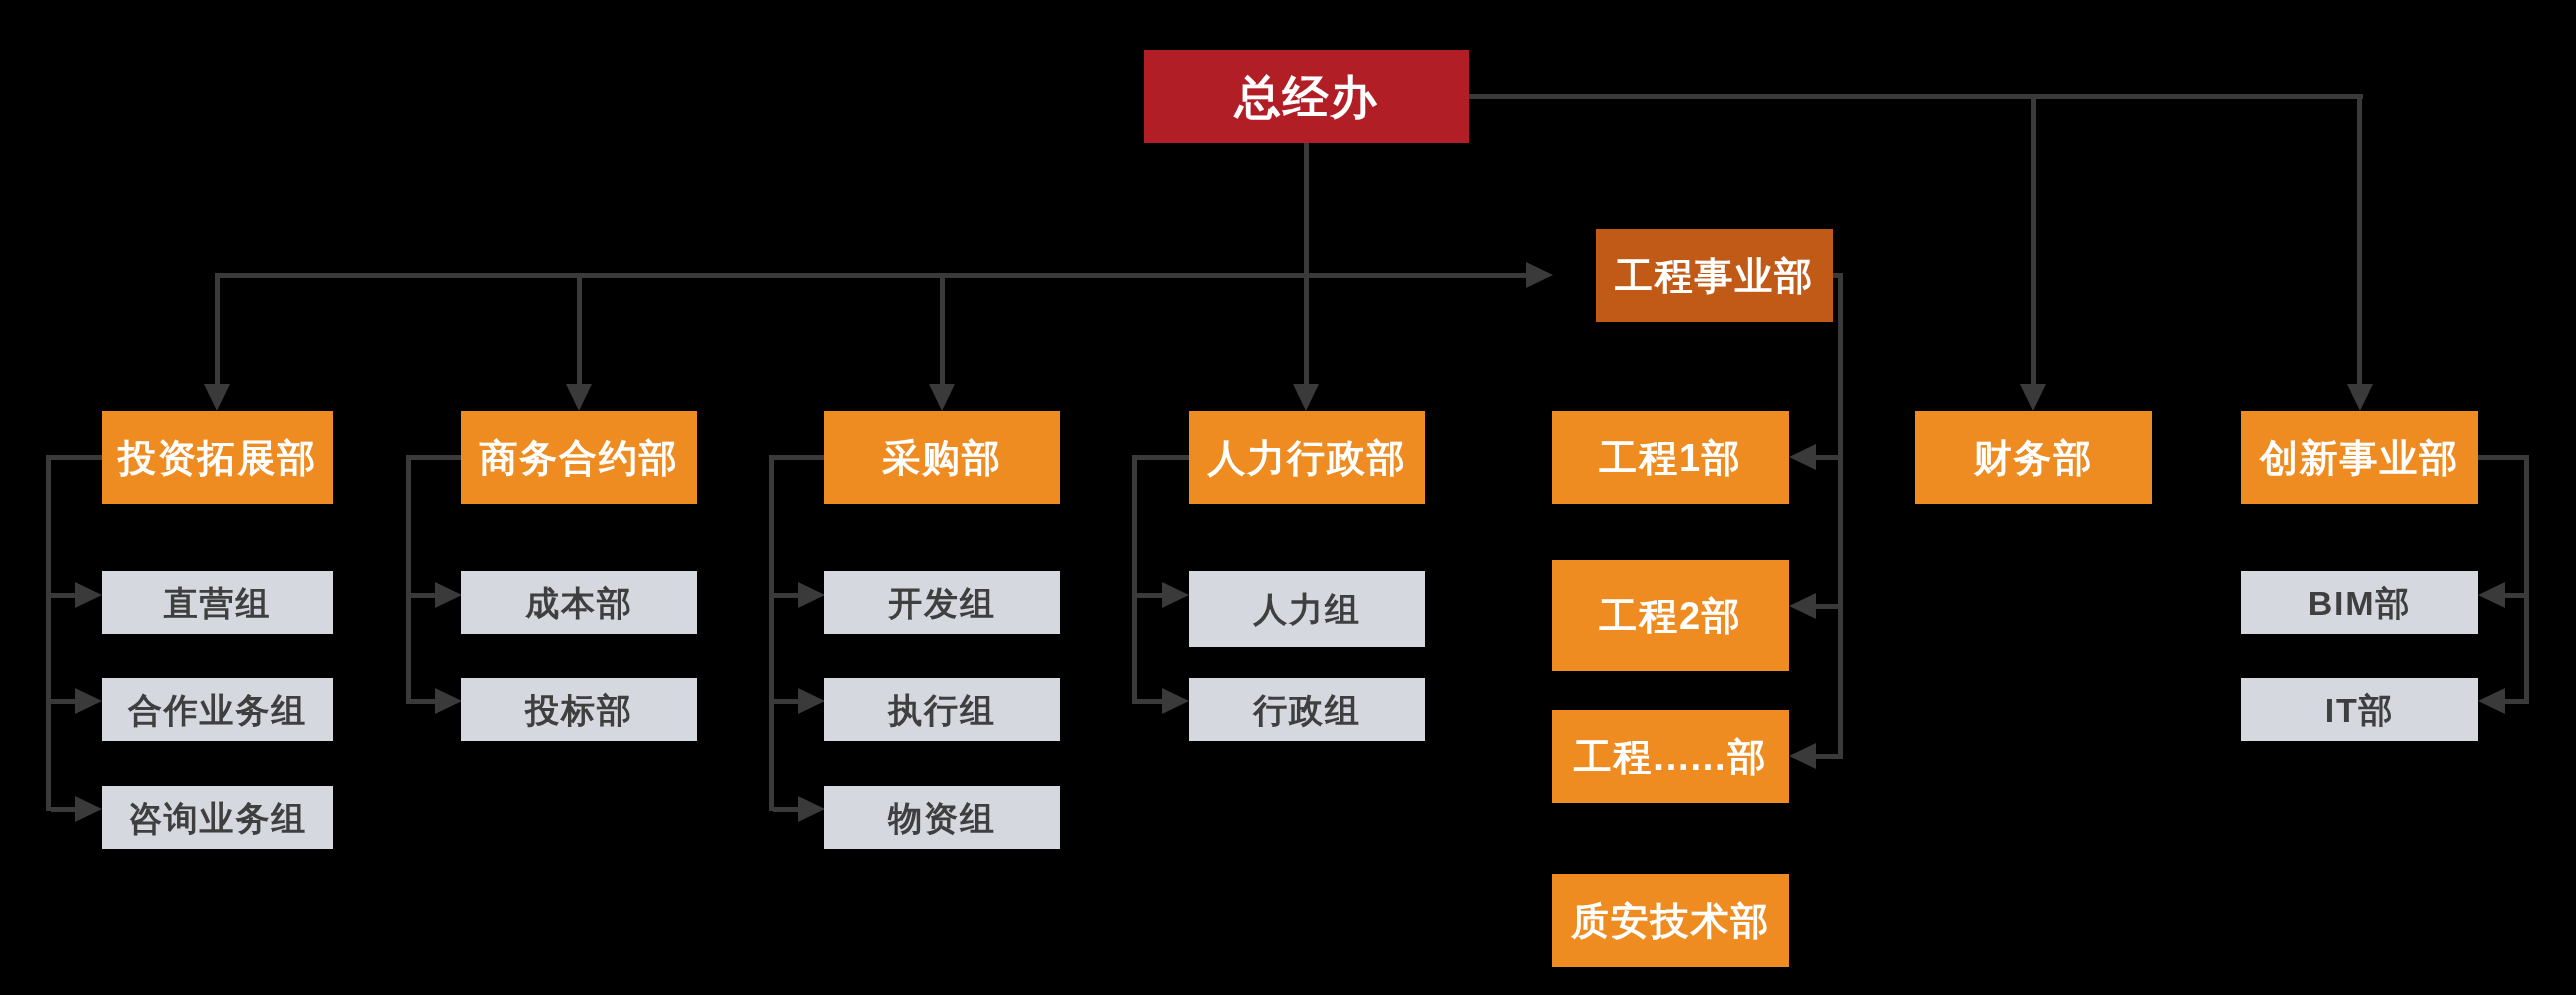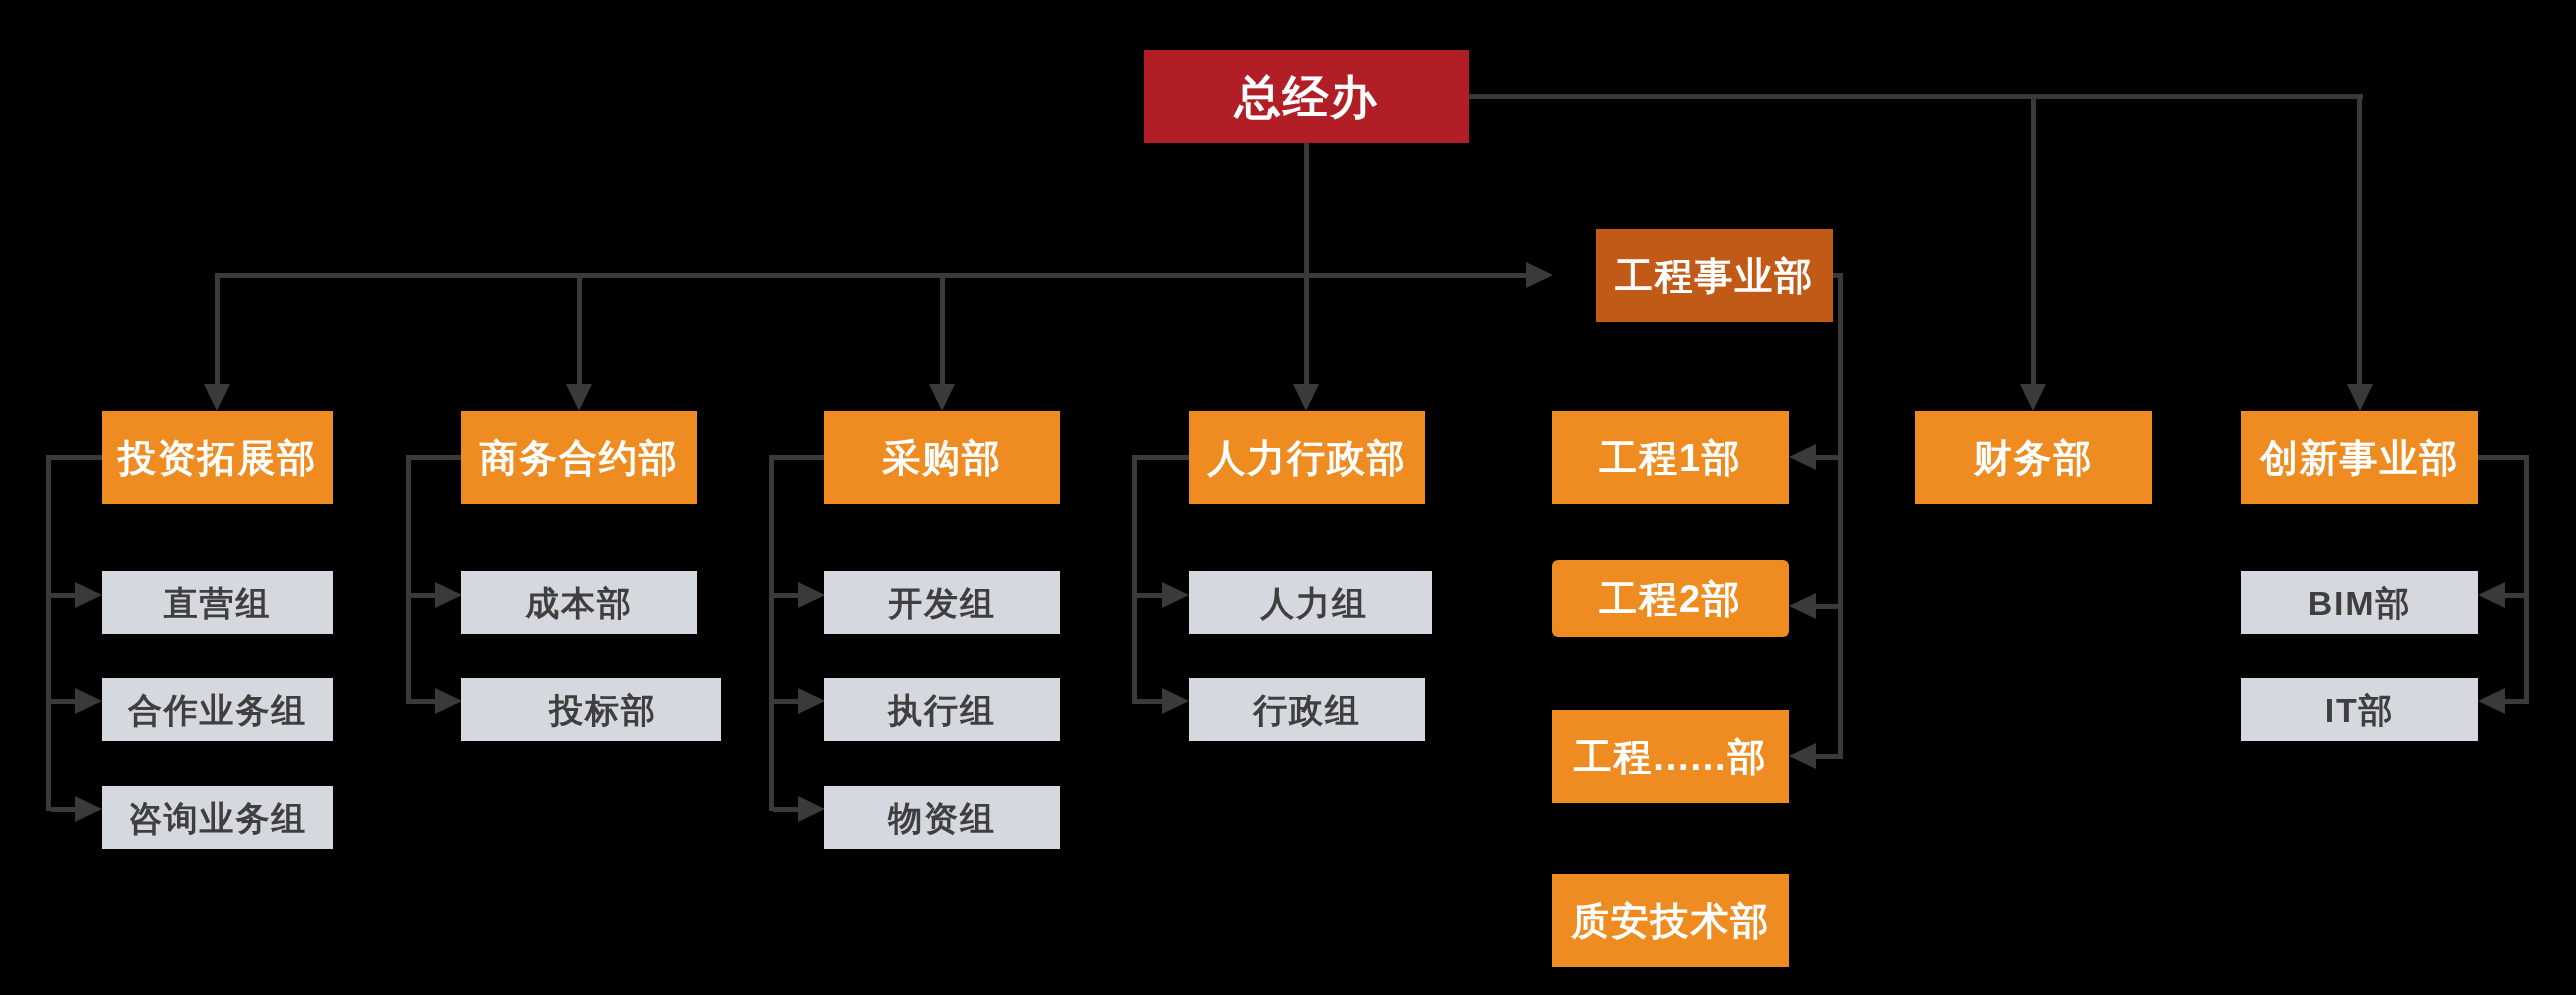--- a/index.html
+++ b/index.html
@@ -109,31 +109,31 @@
   <div class="node orange" style="left:1189px;top:411px;width:236px;height:93px;">人力行政部</div>
   <div class="node dark-orange" style="left:1552px;top:229px;width:237px;height:93px;">工程事业部</div>
   <div class="node orange" style="left:1915px;top:411px;width:237px;height:93px;">财务部</div>
   <div class="node orange" style="left:2241px;top:411px;width:237px;height:93px;">创新事业部</div>
 
   <div class="node gray" style="left:102px;top:563px;width:231px;height:63px;">直营组</div>
   <div class="node gray" style="left:102px;top:670px;width:231px;height:63px;">合作业务组</div>
   <div class="node gray" style="left:102px;top:778px;width:231px;height:63px;">咨询业务组</div>
 
   <div class="node gray" style="left:461px;top:563px;width:236px;height:63px;">成本部</div>
-  <div class="node gray" style="left:461px;top:670px;width:236px;height:63px;padding-left:24px;">投标部</div>
+  <div class="node gray" style="left:461px;top:670px;width:236px;height:63px;">投标部</div>
 
   <div class="node gray" style="left:824px;top:563px;width:236px;height:63px;">开发组</div>
   <div class="node gray" style="left:824px;top:670px;width:236px;height:63px;">执行组</div>
   <div class="node gray" style="left:824px;top:778px;width:236px;height:63px;">物资组</div>
 
-  <div class="node gray" style="left:1189px;top:563px;width:236px;height:63px;padding-left:7px;">人力组</div>
+  <div class="node gray" style="left:1189px;top:563px;width:236px;height:76px;">人力组</div>
   <div class="node gray" style="left:1189px;top:670px;width:236px;height:63px;">行政组</div>
 
   <div class="node orange" style="left:1552px;top:411px;width:237px;height:93px;">工程1部</div>
-  <div class="node orange" style="left:1552px;top:560px;width:237px;height:77px;border-radius:6px;">工程2部</div>
+  <div class="node orange" style="left:1552px;top:560px;width:237px;height:111px;">工程2部</div>
   <div class="node orange" style="left:1552px;top:710px;width:237px;height:93px;">工程......部</div>
   <div class="node orange" style="left:1552px;top:874px;width:237px;height:93px;">质安技术部</div>
 
   <div class="node gray" style="left:2241px;top:563px;width:237px;height:63px;">BIM部</div>
   <div class="node gray" style="left:2241px;top:670px;width:237px;height:63px;">IT部</div>
 
 </div>
 
 
 </body></html>

